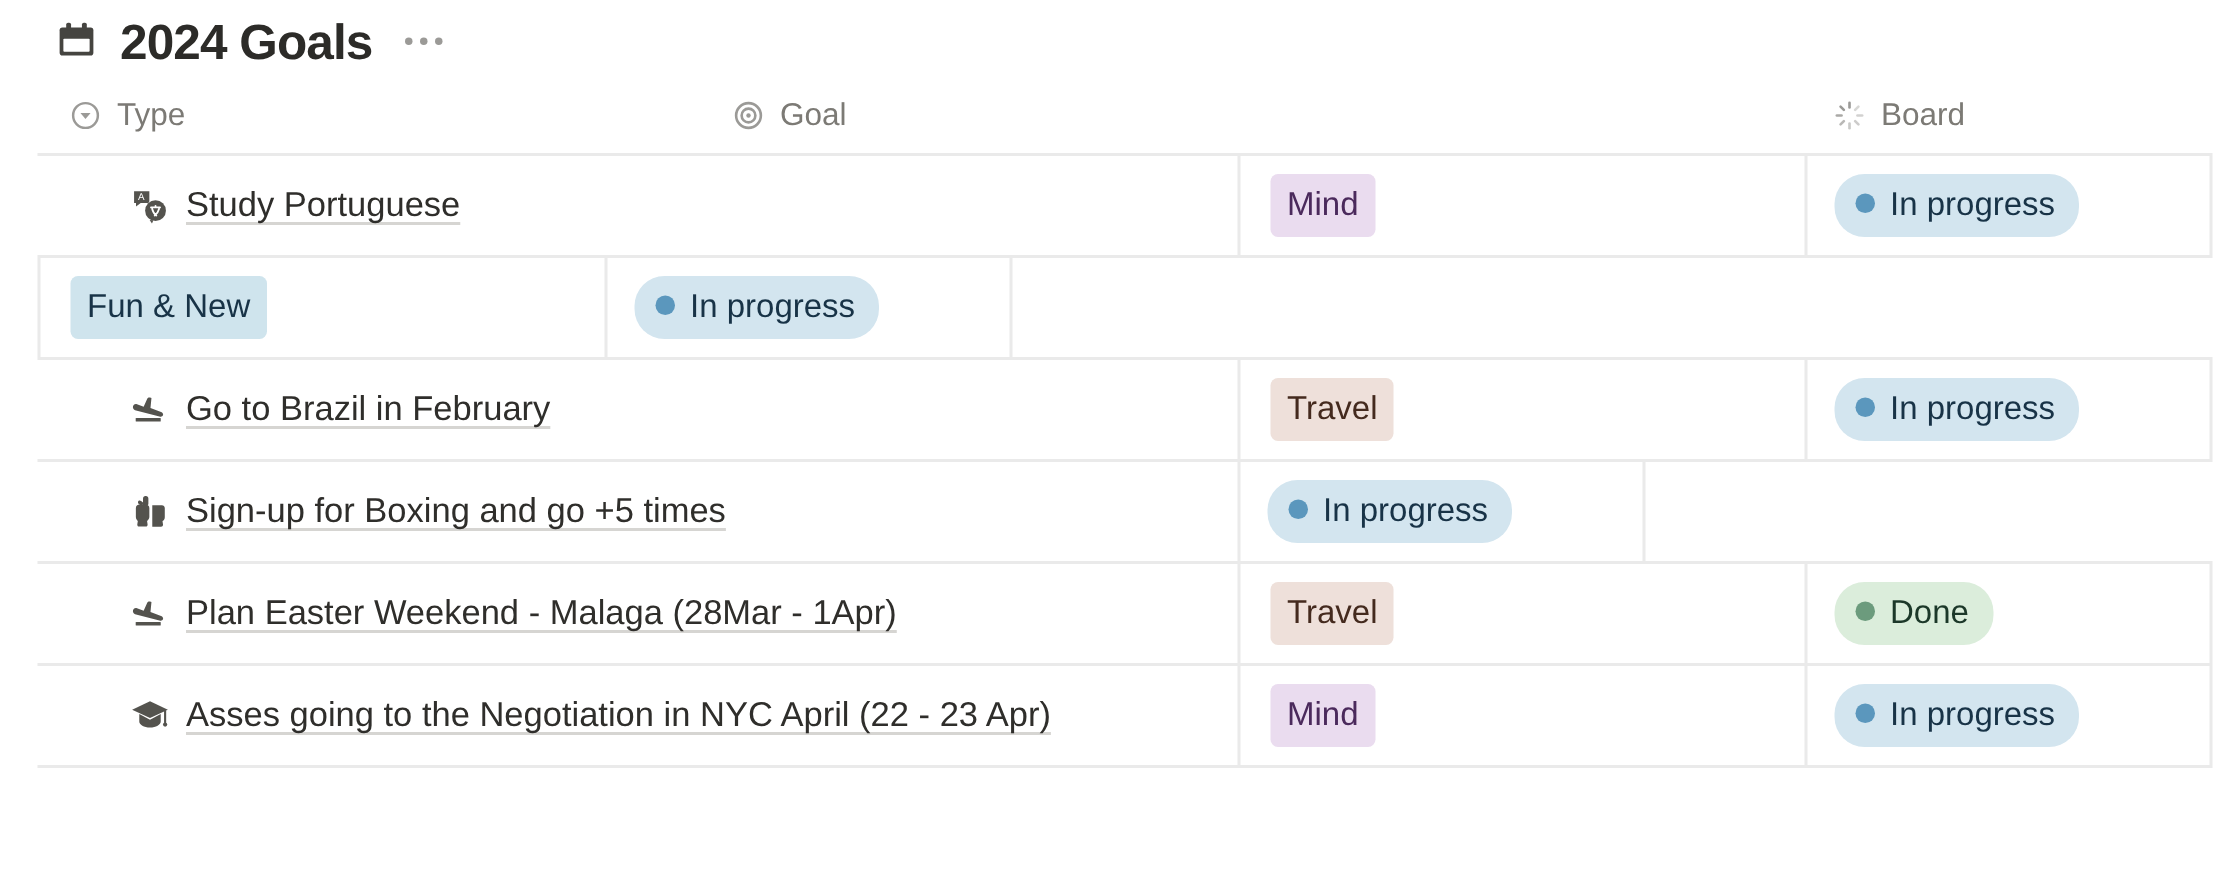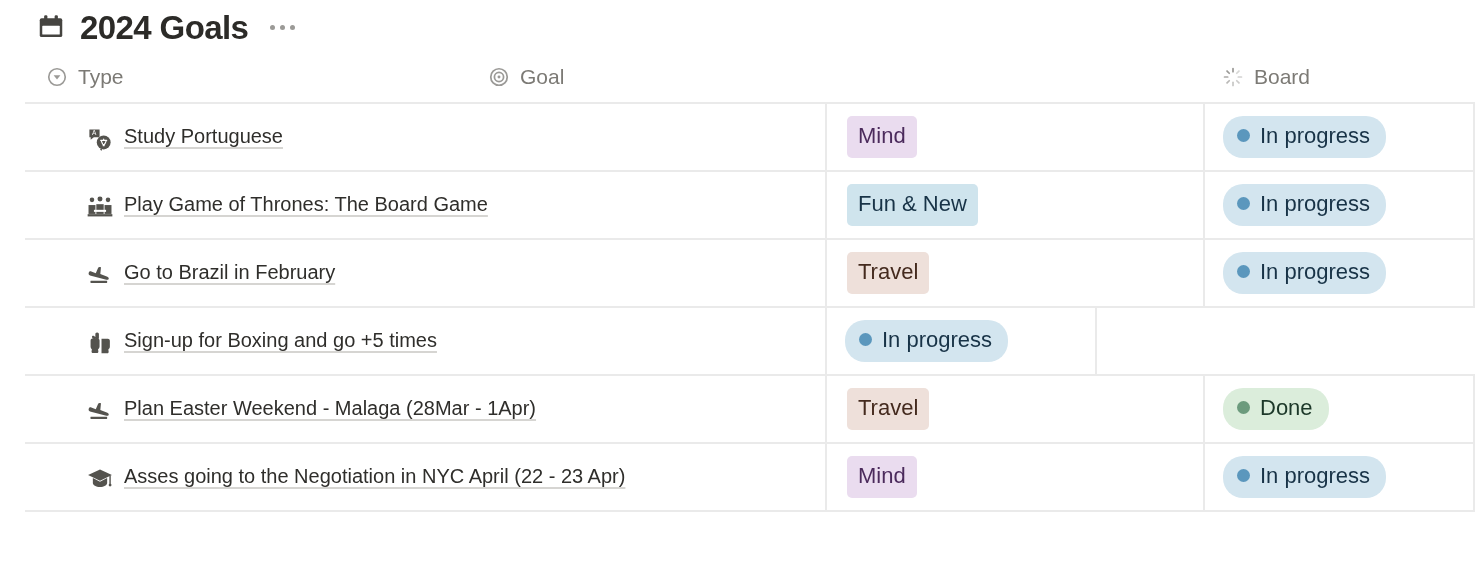--- a/index.html
+++ b/index.html
@@ -128,21 +128,21 @@
     height: 26px;
     flex: 0 0 26px;
     margin-top: 4px;
     display: flex;
     align-items: center;
     justify-content: center;
     color: #54534e;
   }
   .goal-emoji svg { display: block; }
   .goal-title {
-    font-size: 20px;
+    font-size: 23px;
     line-height: 1.44;
     color: #2f2e2b;
     text-decoration: underline;
     text-decoration-color: #d6d5d2;
     text-underline-offset: 4px;
     text-decoration-thickness: 2px;
     cursor: pointer;
     max-width: 660px;
   }
 
@@ -264,37 +264,20 @@
           <span class="tag" style="background: rgb(234, 220, 239); color: rgb(75, 42, 92);">Mind</span>
         </div>
         <div class="cell c-status">
           <span class="badge" style="background: rgb(211, 229, 239); color: rgb(24, 51, 71);">
             <span class="dot" style="background: rgb(91, 151, 189);"></span>
             <span>In progress</span>
           </span>
         </div>
       </div>
       <div class="row">
-        <div class="cell c-goal">
-          <div class="goal-wrap">
-            <span class="goal-emoji">
-    <svg width="26" height="26" viewBox="0 0 24 24" fill="currentColor">
-      <circle cx="4.6" cy="5.4" r="2.1"></circle>
-      <circle cx="12" cy="4.6" r="2.3"></circle>
-      <circle cx="19.4" cy="5.4" r="2.1"></circle>
-      <path d="M1.4 10.2h6.4v8.2H1.4z"></path>
-      <path d="M8.6 9.4h6.8v9H8.6z"></path>
-      <path d="M16.2 10.2h6.4v8.2h-6.4z"></path>
-      <rect x="6.4" y="14.6" width="11.2" height="1.9" fill="#ffffff"></rect>
-      <rect x="0.6" y="18.6" width="22.8" height="2.1"></rect>
-    </svg>
-  </span>
-            <span class="goal-title">Play Game of Thrones: The Board Game</span>
-          </div>
-        </div>
         <div class="cell c-type">
           <span class="tag" style="background: rgb(207, 228, 237); color: rgb(24, 51, 71);">Fun &amp; New</span>
         </div>
         <div class="cell c-status">
           <span class="badge" style="background: rgb(211, 229, 239); color: rgb(24, 51, 71);">
             <span class="dot" style="background: rgb(91, 151, 189);"></span>
             <span>In progress</span>
           </span>
         </div>
       </div>

